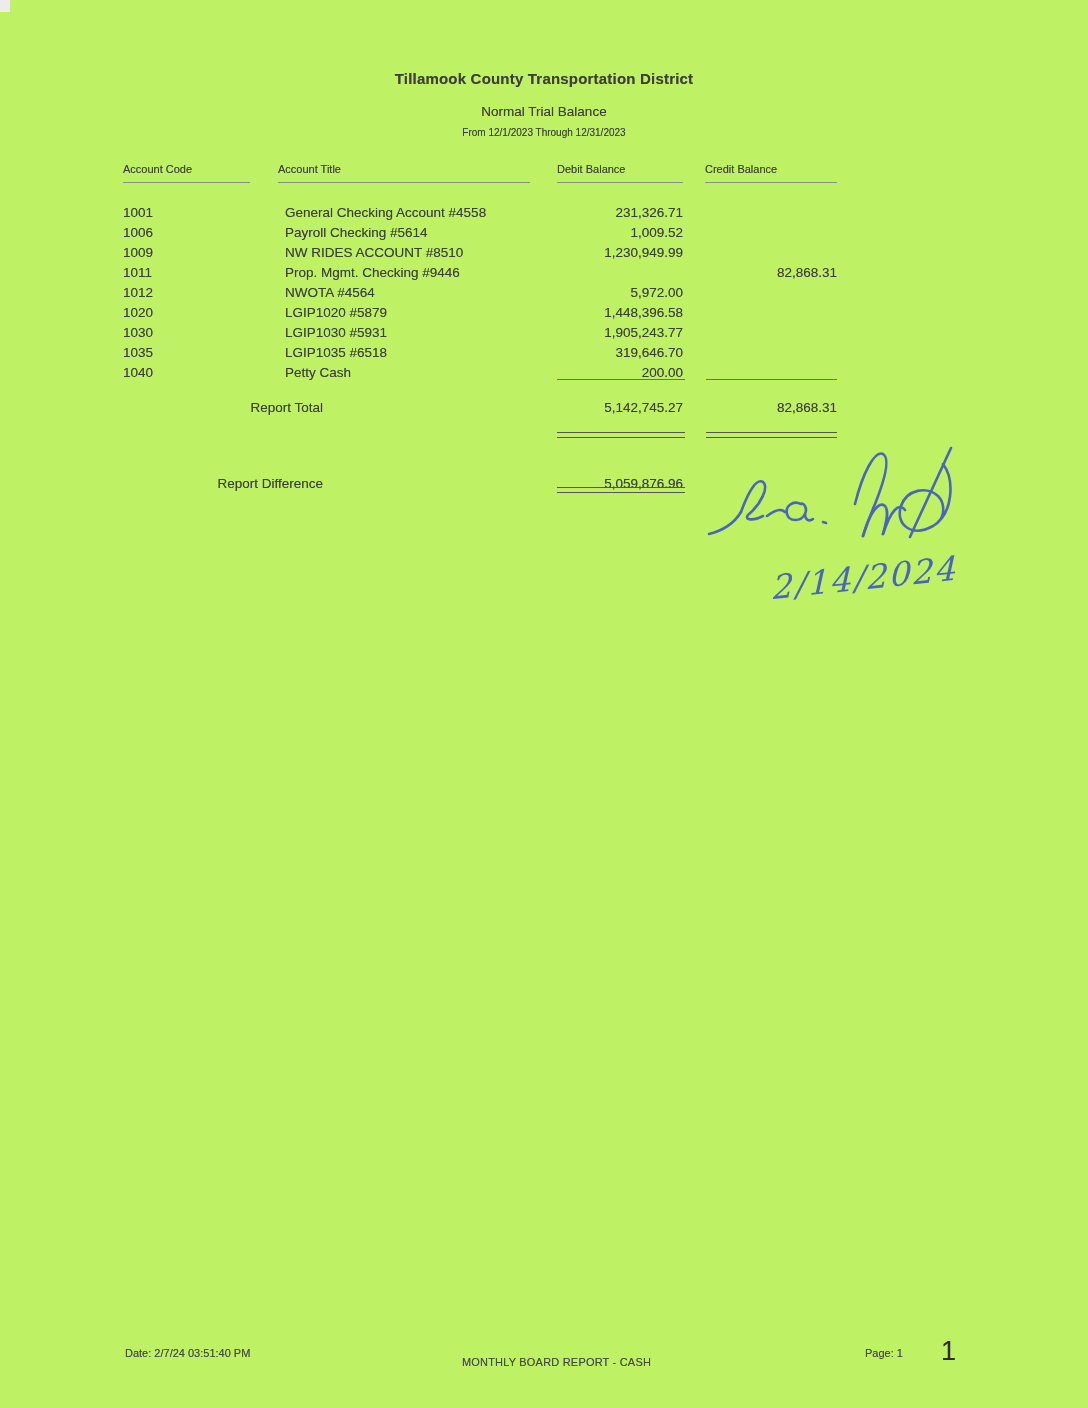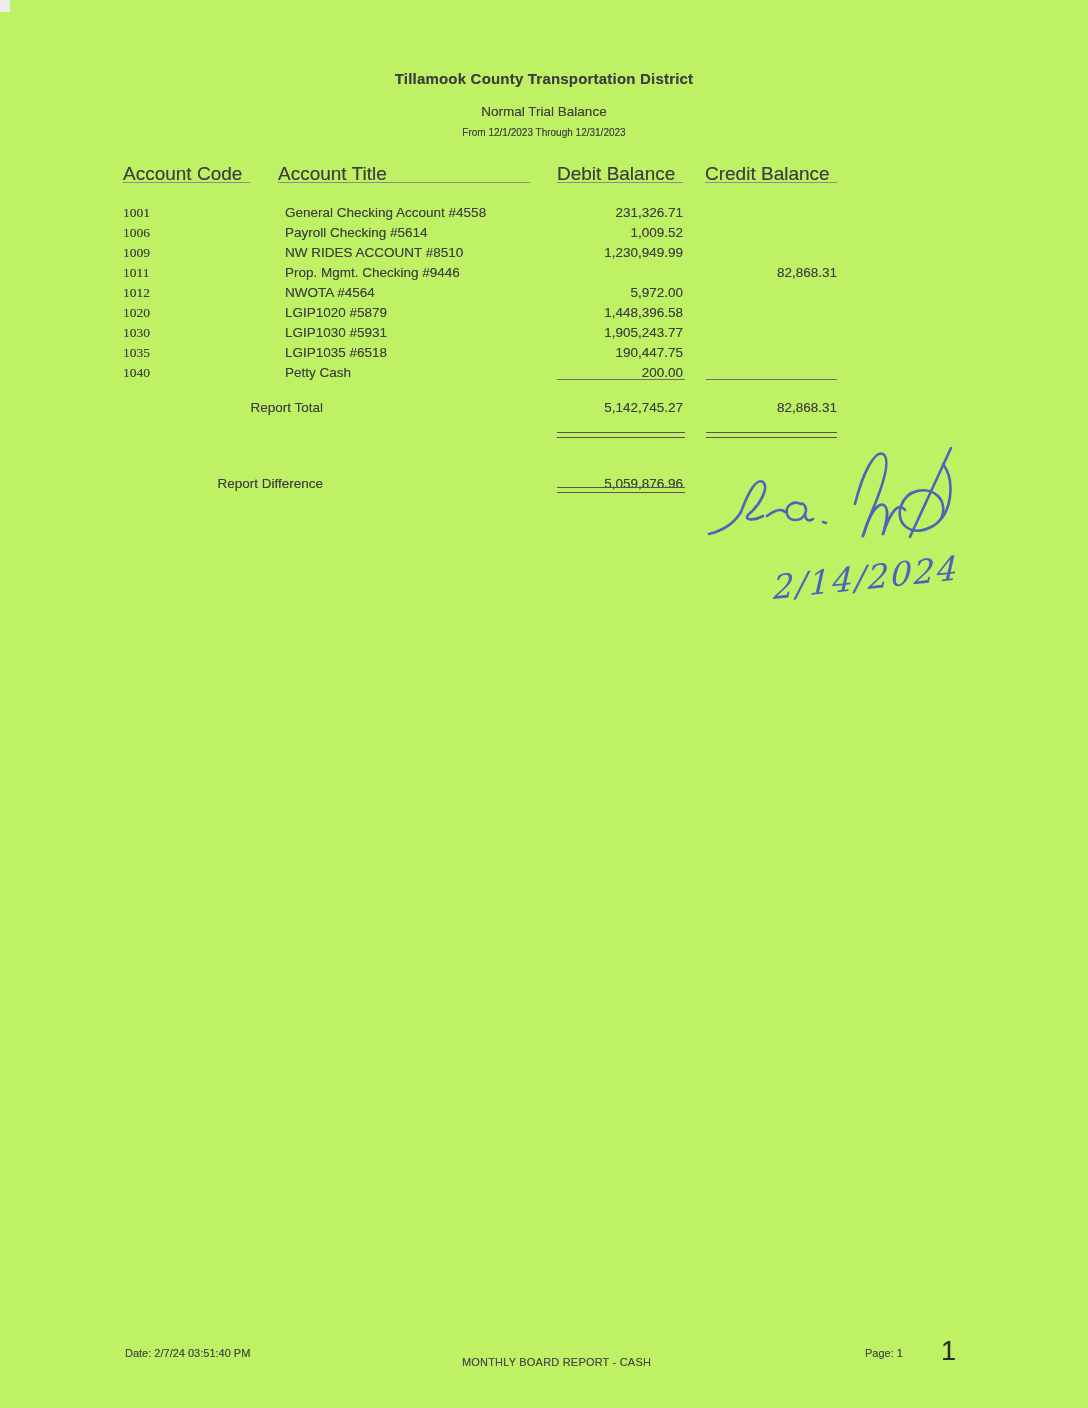--- a/index.html
+++ b/index.html
@@ -18,30 +18,30 @@
     background:#ececec;
   }
   
   .doc-head{position:absolute;left:0;top:68px;width:100%;text-align:center;line-height:21px;}
   .doc-title{font-size:15px;font-weight:bold;letter-spacing:.2px;}
   .doc-sub{font-size:13.5px;margin-top:12px;}
   .doc-range{font-size:10px;}
   
   .thead-cell{
     position:absolute;top:163px;height:19px;
-    font-size:19px;
+    font-size:11px;
     border-bottom:1.5px solid #8d8d8d;
   }
   .h-code{left:123px;width:127px;}
   .h-title{left:278px;width:252px;}
   .h-debit{left:557px;width:126px;}
   .h-credit{left:705px;width:132px;}
   .trow{position:absolute;left:0;width:100%;height:20px;line-height:20px;font-size:13.5px;}
   .c{position:absolute;top:0;height:20px;}
-  .c.code{left:123px;width:110px;font-family:Liberation Serif, serif;}
+  .c.code{left:123px;width:110px;}
   .c.title{left:278px;width:275px;margin-left:7px;}
   .c.debit{left:543px;width:140px;text-align:right;}
   .c.credit{left:697px;width:140px;text-align:right;}
   .c.label{left:123px;width:200px;text-align:right;}
   .rule{position:absolute;height:0;border-top:1.5px solid #6f6f6f;}
   .rule.debit-col{left:557px;width:128px;}
   .rule.credit-col{left:706px;width:131px;}
   .dbl{position:absolute;height:4px;border-top:1.5px solid #555;border-bottom:1.5px solid #555;}
   .dbl.debit-col{left:557px;width:128px;}
   .dbl.credit-col{left:706px;width:131px;}
@@ -121,21 +121,21 @@
   </div>
   <div class="trow" style="top:323px">
     <span class="c code">1030</span>
     <span class="c title">LGIP1030 #5931</span>
     <span class="c debit">1,905,243.77</span>
     <span class="c credit"></span>
   </div>
   <div class="trow" style="top:343px">
     <span class="c code">1035</span>
     <span class="c title">LGIP1035 #6518</span>
-    <span class="c debit">190,447.75</span>
+    <span class="c debit">319,646.70</span>
     <span class="c credit"></span>
   </div>
   <div class="trow" style="top:363px">
     <span class="c code">1040</span>
     <span class="c title">Petty Cash</span>
     <span class="c debit">200.00</span>
     <span class="c credit"></span>
   </div>
 
   <div class="rule debit-col" style="top:379px"></div>

